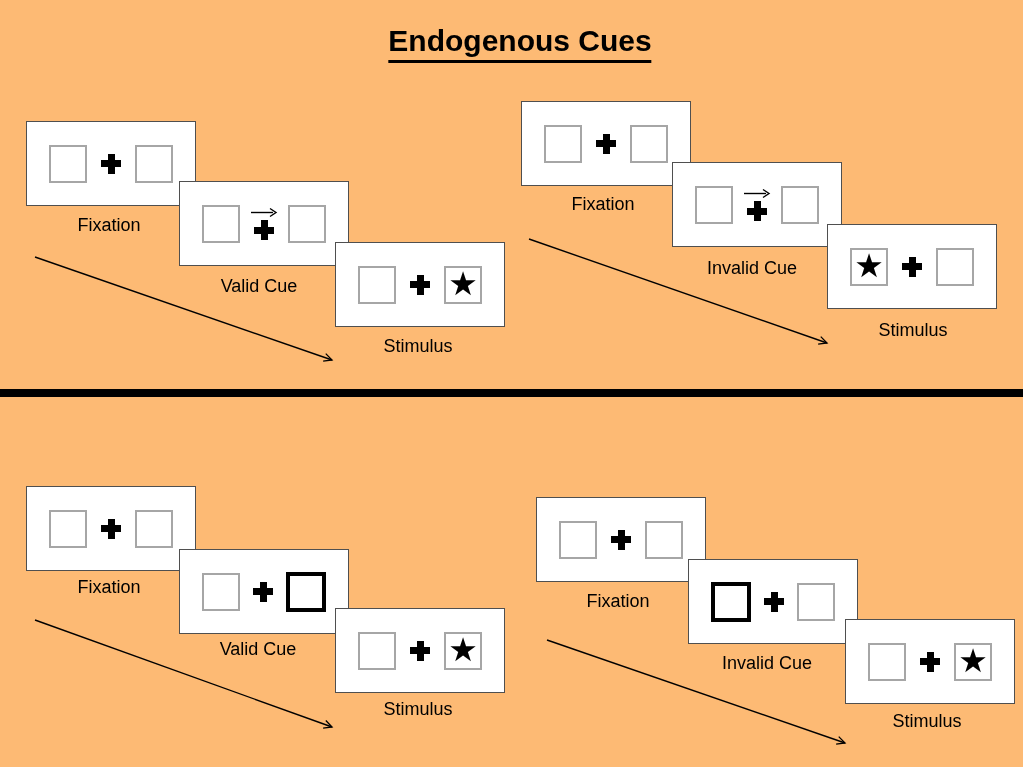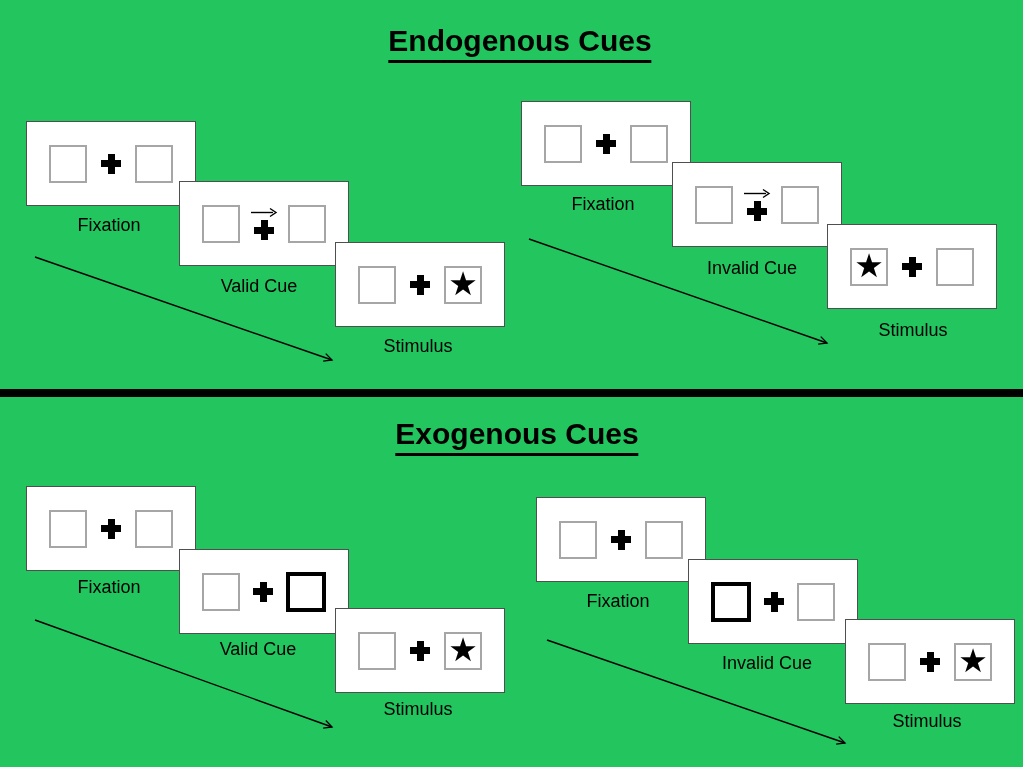--- a/index.html
+++ b/index.html
@@ -1,20 +1,20 @@
 <!DOCTYPE html>
 <html><head>
 <meta charset="utf-8">
 <style>
   html, body { margin: 0; padding: 0; background: #ffffff; }
   .canvas {
     position: relative;
     width: 1023px;
     height: 767px;
-    background: #22c55e;
+    background: #fdba74;
     font-family: "Liberation Sans", sans-serif;
     overflow: hidden;
   }
   .sec-title {
     position: absolute;
     transform: translateX(-50%);
     font-size: 30px;
     font-weight: 700;
     color: #000;
     white-space: nowrap;
@@ -112,23 +112,20 @@
   }
 </style>
 </head>
 <body>
 
 <div class="canvas">
 
   <div class="sec-title" style="left:520px; top:24px;">
     <span class="u">Endogenous Cues</span>
   </div>
-  <div class="sec-title" style="left:517px; top:417px;">
-    <span class="u">Exogenous Cues</span>
-  </div>
 
   <div class="divider"></div>
 
   <svg class="t-arrow" style="left:30px; top:252px;" width="317" height="123">
     <defs>
         <marker id="ahA" markerWidth="12" markerHeight="12" refX="9" refY="5" orient="auto" markerUnits="userSpaceOnUse">
           <path d="M1,1 L9,5 L1,9" fill="none" stroke="#000" stroke-width="1.3"></path>
         </marker>
       </defs>
     <line x1="5" y1="5" x2="302" y2="108" stroke="#000" stroke-width="1.4" marker-end="url(#ahA)"></line>

